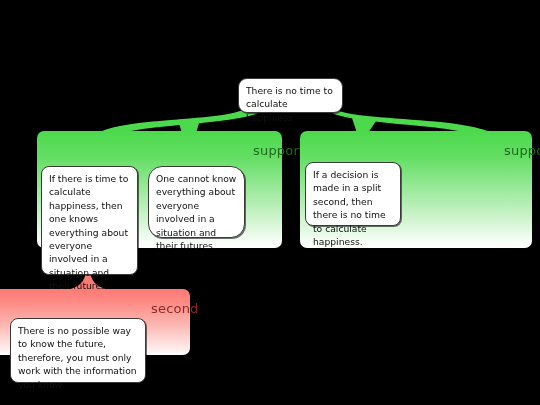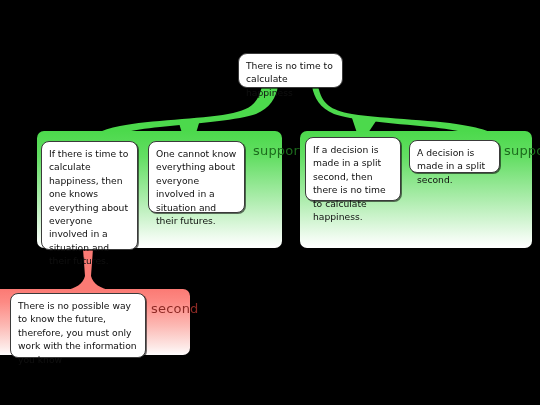--- a/index.html
+++ b/index.html
@@ -54,20 +54,21 @@
     z-index: 3;
     box-sizing: border-box;
     background: #ffffff;
     border: 1px solid #3a3a3a;
     border-radius: 8px;
     color: #101010;
     font-size: 9.2px;
     line-height: 13.4px;
     padding: 5px 7px 4px 7px;
     box-shadow: 1px 1px 0 rgba(0,0,0,0.55);
+    margin-top: 25px;
   }
   .node-root {
     border-radius: 9px;
   }
 </style>
 </head>
 <body>
 
 <div id="canvas">
 
@@ -111,35 +112,32 @@
   </div>
 
   <div class="panel panel-support" style="left:37px; top:131px; width:245px; height:117px;">
     <span class="panel-label label-support" style="left:216px;">support</span>
   </div>
 
   <div class="node" style="left:41px; top:141px; width:97px; height:109px;">
     <span>If there is time to calculate happiness, then one knows everything about everyone involved in a situation and their futures.</span>
   </div>
 
-  <div class="node" style="left:148px; top:141px; width:97px; height:72px;">
+  <div class="node" style="left:148px; top:141px; width:97px; height:72px;border-radius:14px;">
     <span>One cannot know everything about everyone involved in a situation and their futures.</span>
   </div>
 
   <div class="panel panel-support" style="left:300px; top:131px; width:232px; height:117px;">
     <span class="panel-label label-support" style="left:204px;">support</span>
   </div>
 
   <div class="node" style="left:305px; top:137px; width:96px; height:64px;">
     <span>If a decision is made in a split second, then there is no time to calculate happiness.</span>
   </div>
 
-  <div class="node" style="left:409px; top:140px; width:91px; height:33px;">
-    <span>A decision is made in a split second.</span>
-  </div>
 
   <div class="panel panel-oppose" style="left:-6px; top:289px; width:196px; height:66px;">
     <span class="panel-label label-oppose" style="left:157px;">second</span>
   </div>
 
   <div class="node" style="left:10px; top:293px; width:136px; height:65px;">
     <span>There is no possible way to know the future, therefore, you must only work with the information you know</span>
   </div>
 
 </div>

